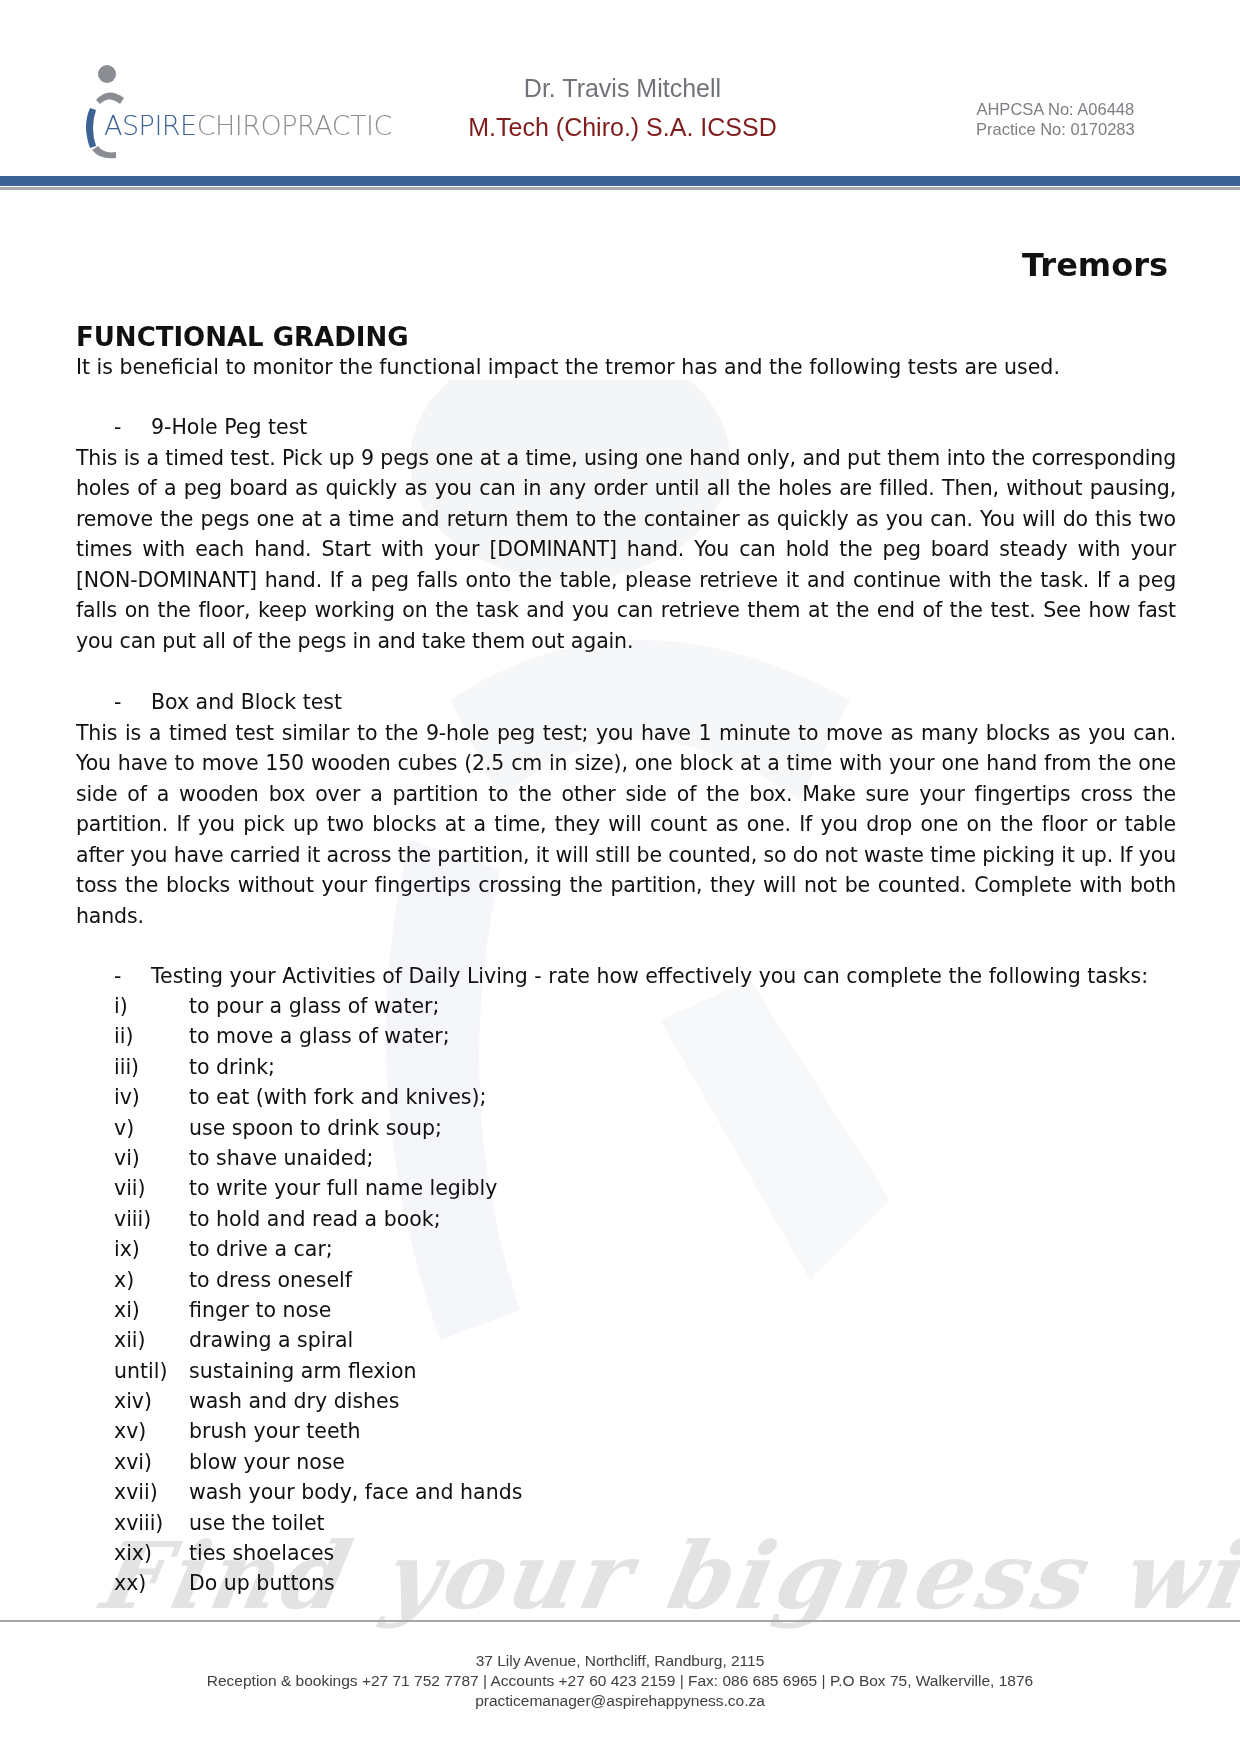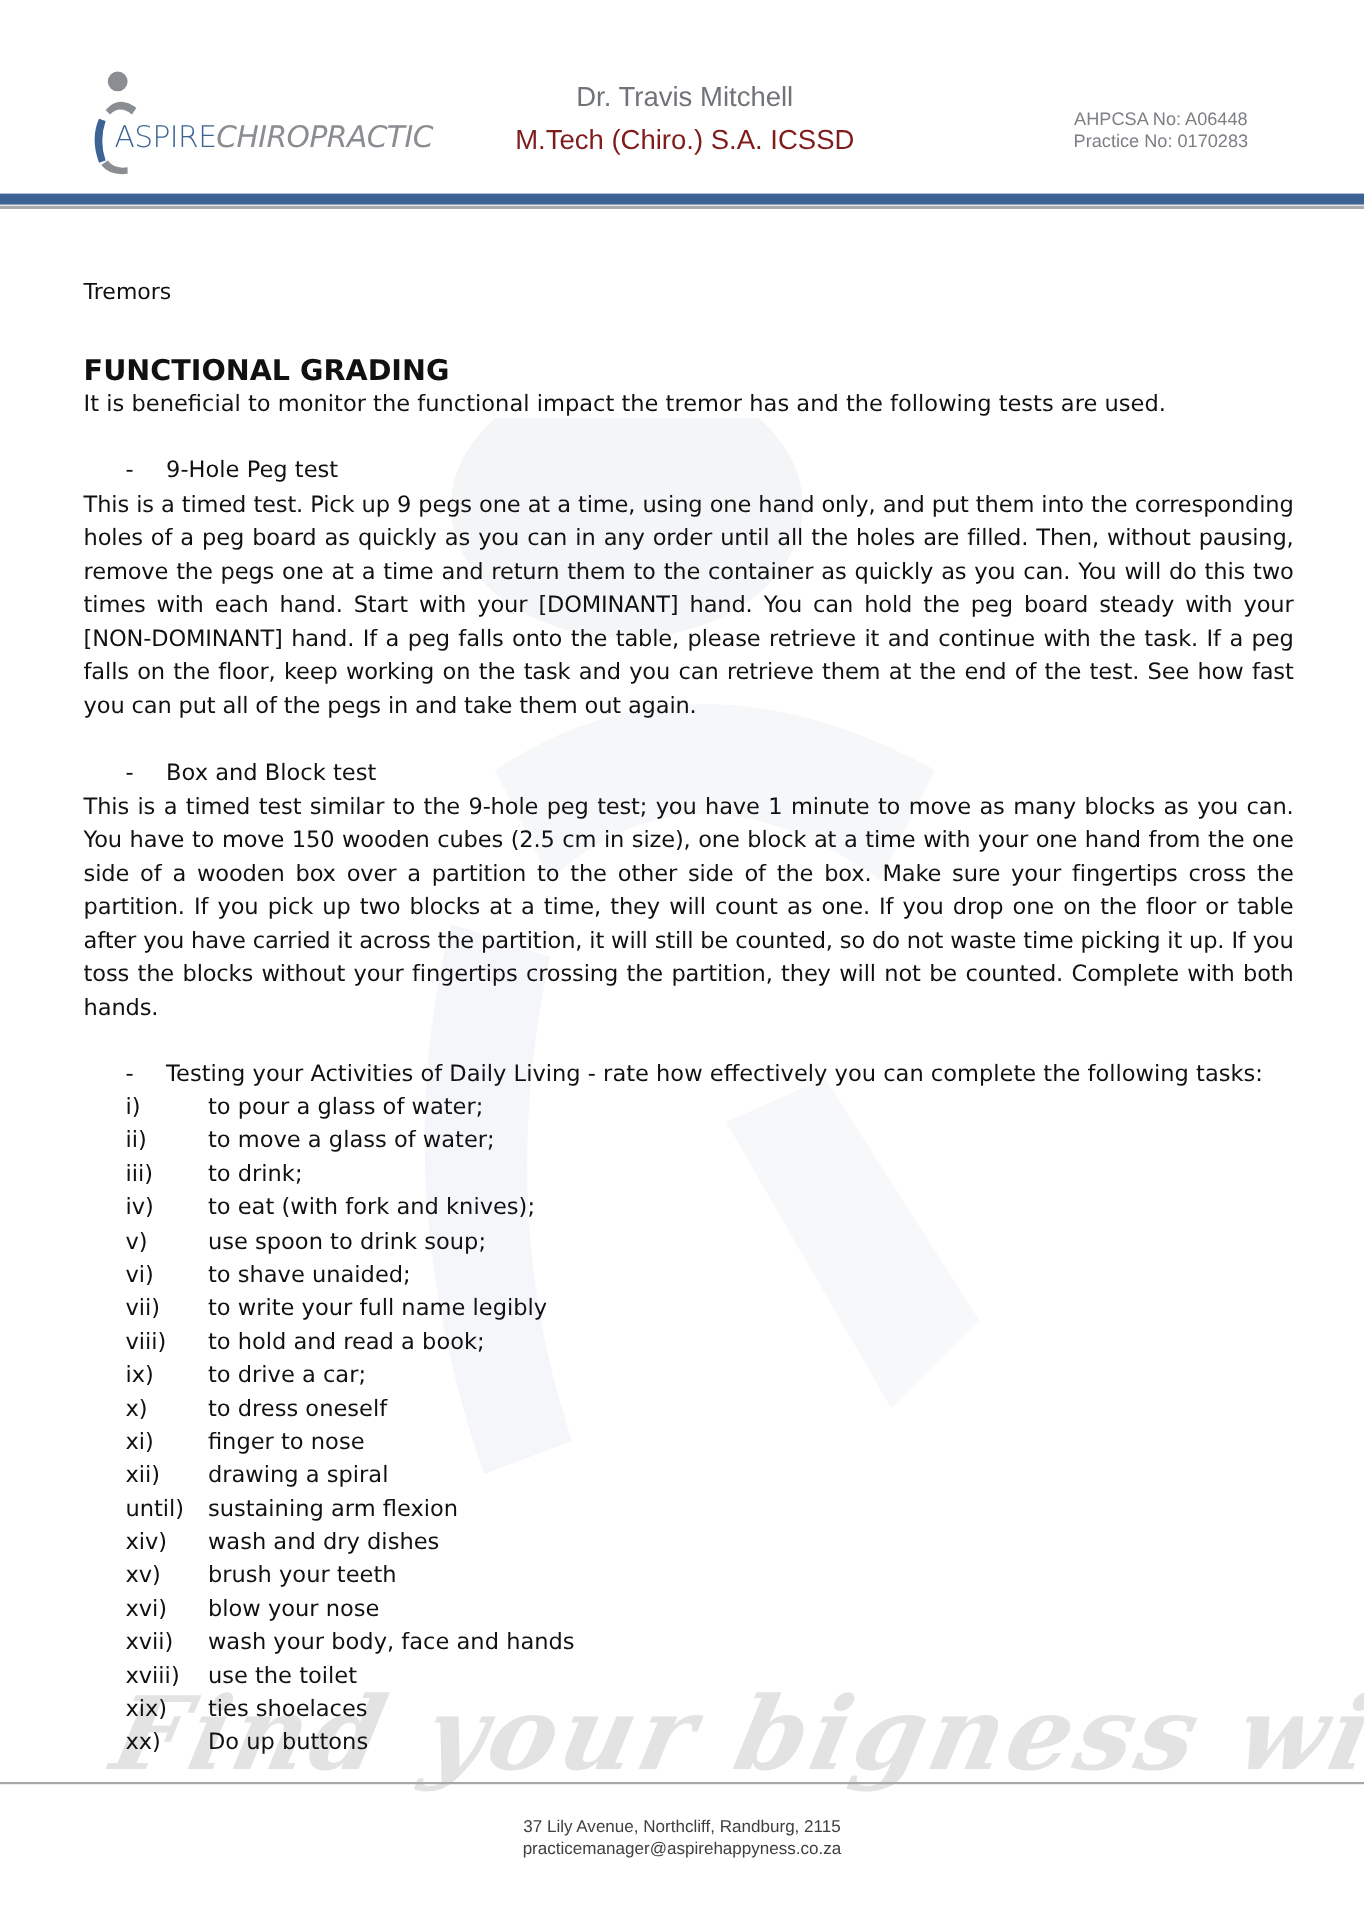--- a/index.html
+++ b/index.html
@@ -5,40 +5,40 @@
     html, body { margin: 0; padding: 0; background: #ffffff; }
     body { width: 1240px; height: 1753px; position: relative; overflow: hidden;
       font-family: "Liberation Sans", sans-serif; color: #000; }
 
     
     .header { position: absolute; left: 0; top: 0; width: 1240px; height: 190px; }
     .logo { position: absolute; left: 78px; top: 62px; width: 300px; height: 100px; }
     .logo-text { position: absolute; left: 26px; top: 48px; font-size: 27px; letter-spacing: -0.5px;
       font-family: "DejaVu Sans", sans-serif; font-weight: 300; white-space: nowrap; }
     .logo-text .aspire { color: #3d6394; }
-    .logo-text .chiro { color: #8a8d91; font-style: italic; }
+    .logo-text .chiro { color: #8a8d91; }
     .logo svg { position: absolute; left: 0; top: 0; }
 
     .doc-name { position: absolute; left: 400px; top: 74px; width: 445px; text-align: center;
       font-size: 25px; font-weight: normal; color: #707378; }
     .doc-qual { position: absolute; left: 400px; top: 113px; width: 445px; text-align: center;
       font-size: 25px; color: #7f1d1d; }
     .reg { position: absolute; left: 976px; top: 99px; font-size: 16.5px; color: #7c7f83; line-height: 20px; text-align: center; }
 
     .rule-blue { position: absolute; left: 0; top: 176px; width: 1240px; height: 10px; background: #3d6394; }
     .rule-grey { position: absolute; left: 0; top: 187px; width: 1240px; height: 3px; background: #a9aaac; }
 
     
     .watermark { position: absolute; left: 330px; top: 380px; width: 600px; height: 1000px; pointer-events: none; }
 
     
     .content { position: absolute; left: 76px; top: 0; width: 1100px;
       font-family: "DejaVu Sans", sans-serif; font-size: 20.5px; line-height: 30.5px; color: #111; }
-    .title { position: absolute; left: 0; top: 250px; width: 1092px; text-align: left;
-      font-size: 20px; font-weight: normal; }
+    .title { position: absolute; left: 0; top: 250px; width: 1092px; text-align: right;
+      font-size: 32px; font-weight: bold; }
     .section-heading { position: absolute; left: 0; top: 322px; font-size: 26px; font-weight: bold; }
     .intro { position: absolute; left: 0; top: 352px; white-space: nowrap; }
 
     .test-block { position: absolute; left: 0; width: 1100px; }
     .bullet { position: relative; height: 30.5px; white-space: nowrap; }
     .bullet .dash { position: absolute; left: 38px; }
     .bullet .label { position: absolute; left: 75px; }
     .para { margin: 0; text-align: justify; letter-spacing: -0.15px; }
 
     .tasks { position: absolute; left: 0; top: 991px; }
@@ -200,14 +200,15 @@
         <span class="num">xx)</span>
         <span class="txt">Do up buttons</span>
       </div>
   </div>
 </div>
 
 <div class="slogan">Find your bigness within!</div>
 <div class="footer-rule"></div>
 <div class="footer">
   <div>37 Lily Avenue, Northcliff, Randburg, 2115</div>
+  <div>Reception &amp; bookings +27 71 752 7787 | Accounts +27 60 423 2159 | Fax: 086 685 6965 | P.O Box 75, Walkerville, 1876</div>
   <div>practicemanager@aspirehappyness.co.za</div>
 </div>
 
 </body></html>

